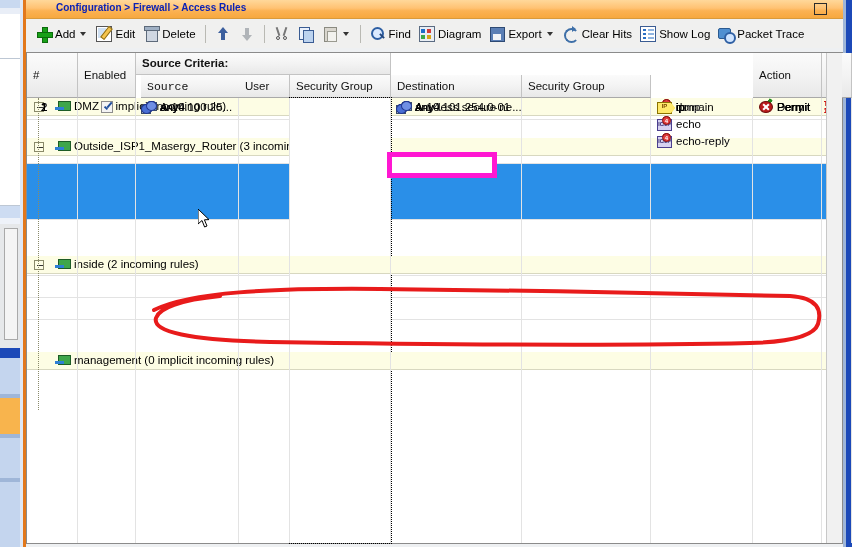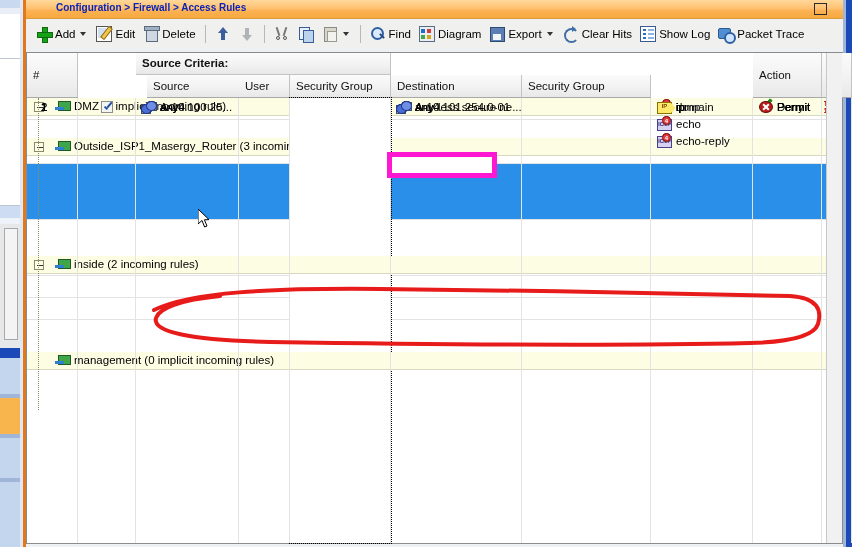--- a/index.html
+++ b/index.html
@@ -291,25 +291,28 @@
         </div>
       </div>
   </div>
 
   <div class="grid-wrap">
 
     <div class="ghead">
       <div class="hcell h-full" style="left:0;width:51px;">
           <span class="lbl">#</span>
         </div>
+      <div class="hcell h-full" style="left:51px;width:58px;">
+          <span class="lbl">Enabled</span>
+        </div>
 
       <div class="hcell h-span" style="left:109px;width:255px;">
           <span class="lbl">Source Criteria:</span>
         </div>
-      <div class="hcell h-sub" style="left:120px;width:103px;">
+      <div class="hcell h-sub" style="left:114px;width:103px;font-family:Liberation Mono, monospace;">
           <span class="lbl">Source</span>
         </div>
       <div class="hcell h-sub" style="left:212px;width:51px;">
           <span class="lbl">User</span>
         </div>
       <div class="hcell h-sub" style="left:263px;width:101px;">
           <span class="lbl">Security Group</span>
         </div>
 
       <div class="hcell h-sub" style="left:364px;width:131px;">

